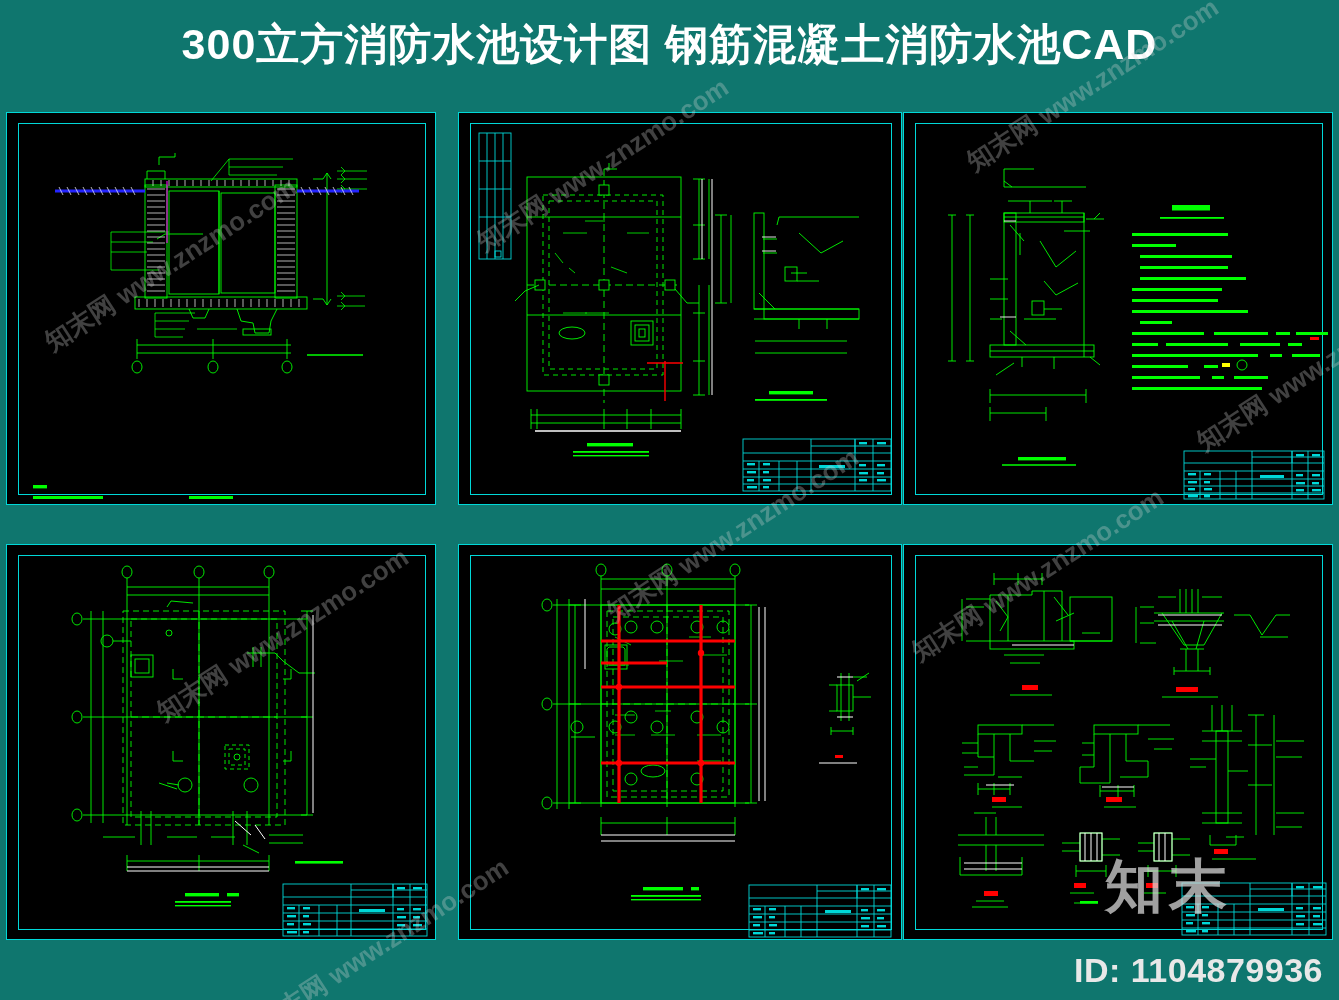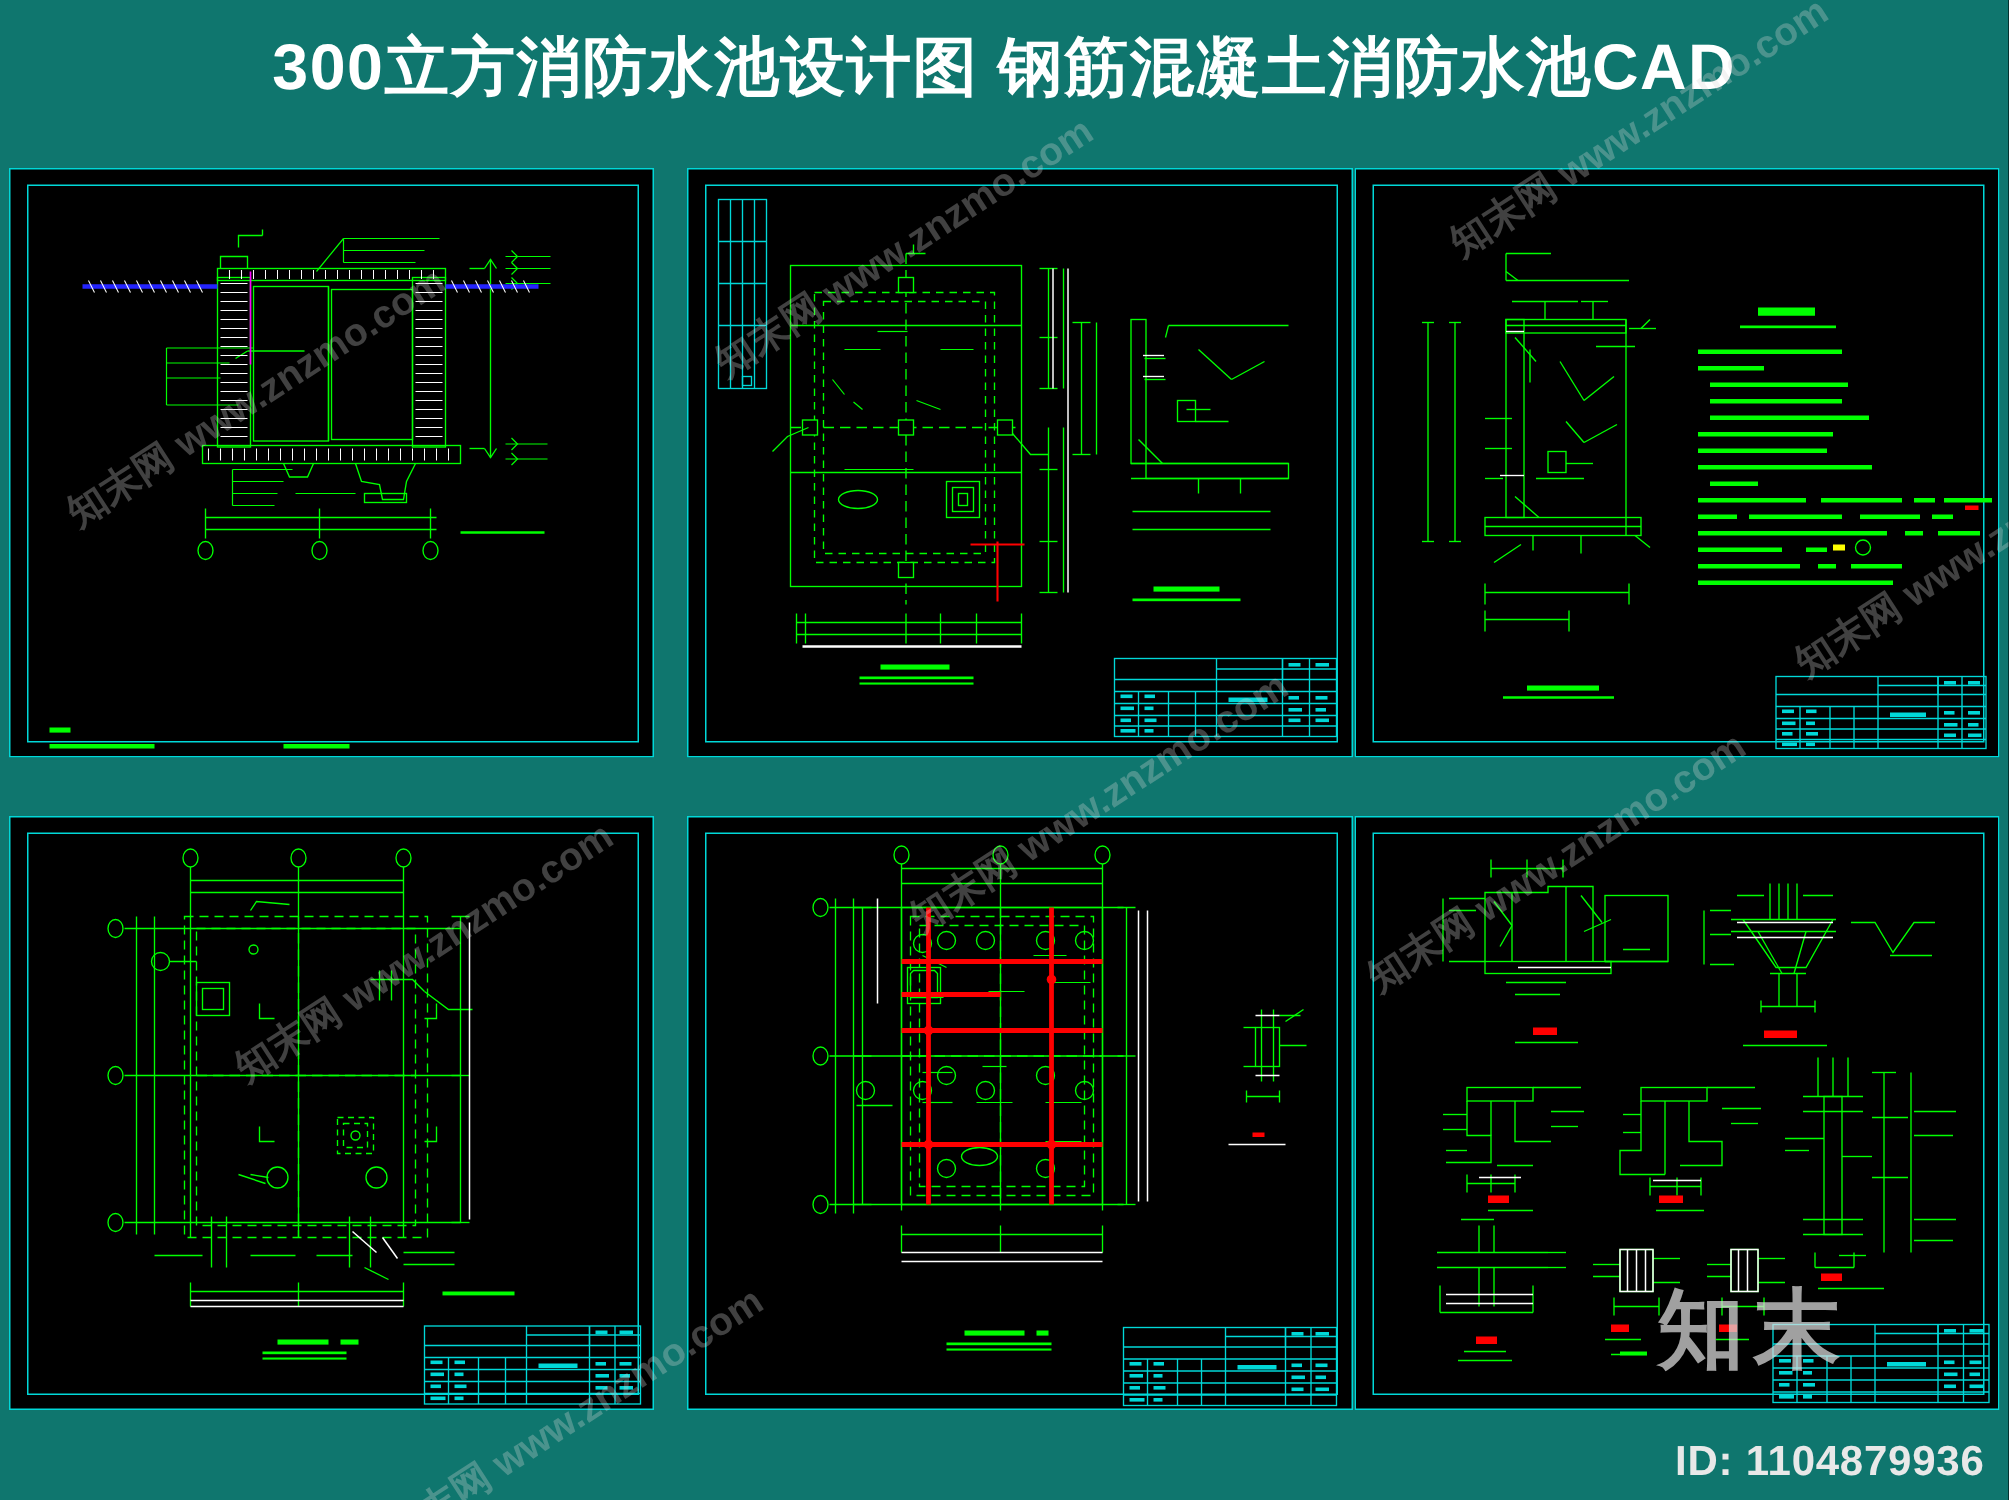--- a/index.html
+++ b/index.html
@@ -64,21 +64,21 @@
     font-weight: bold;
     letter-spacing: 6px;
     white-space: nowrap;
     pointer-events: none;
     font-family: "Liberation Sans", sans-serif;
   }
   .id-label {
     position: absolute;
     right: 16px; bottom: 10px;
     color: #e8e8e8;
-    font-size: 28px;
+    font-size: 34px;
     font-weight: bold;
     letter-spacing: 0.5px;
     white-space: nowrap;
     font-family: "Liberation Sans", sans-serif;
   }
 </style>
 </head>
 <body>
 
 <div id="root">

